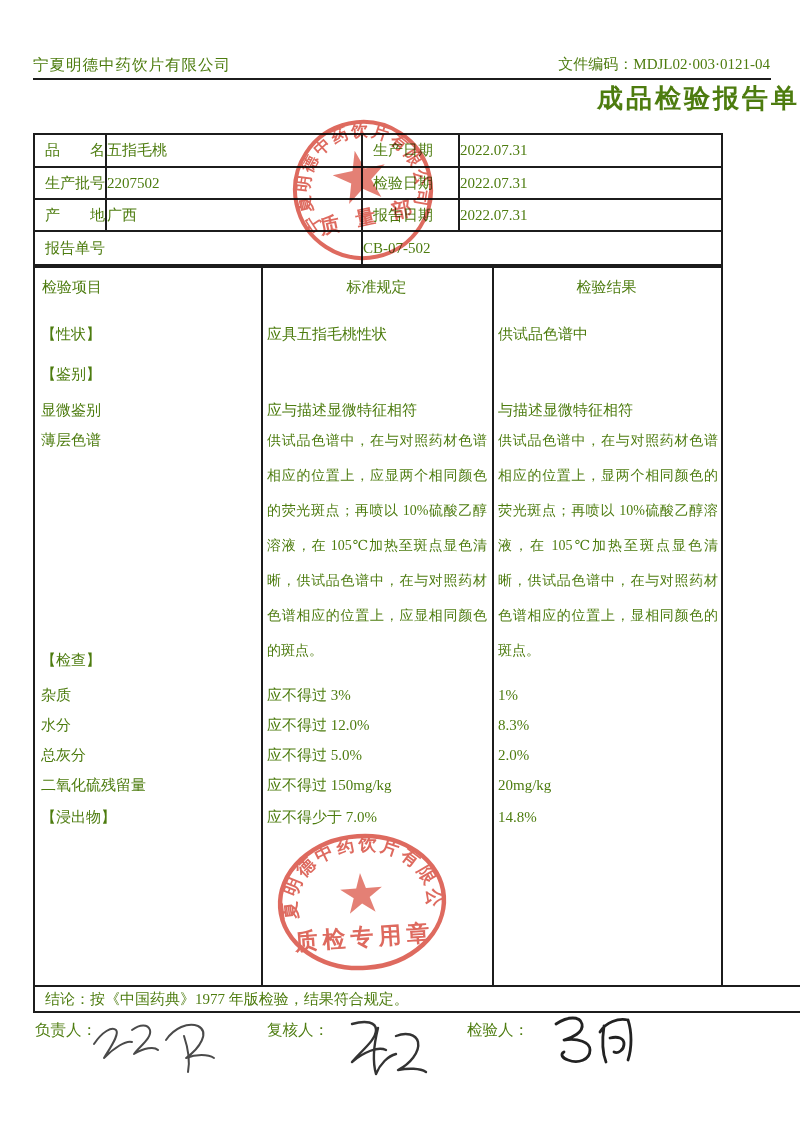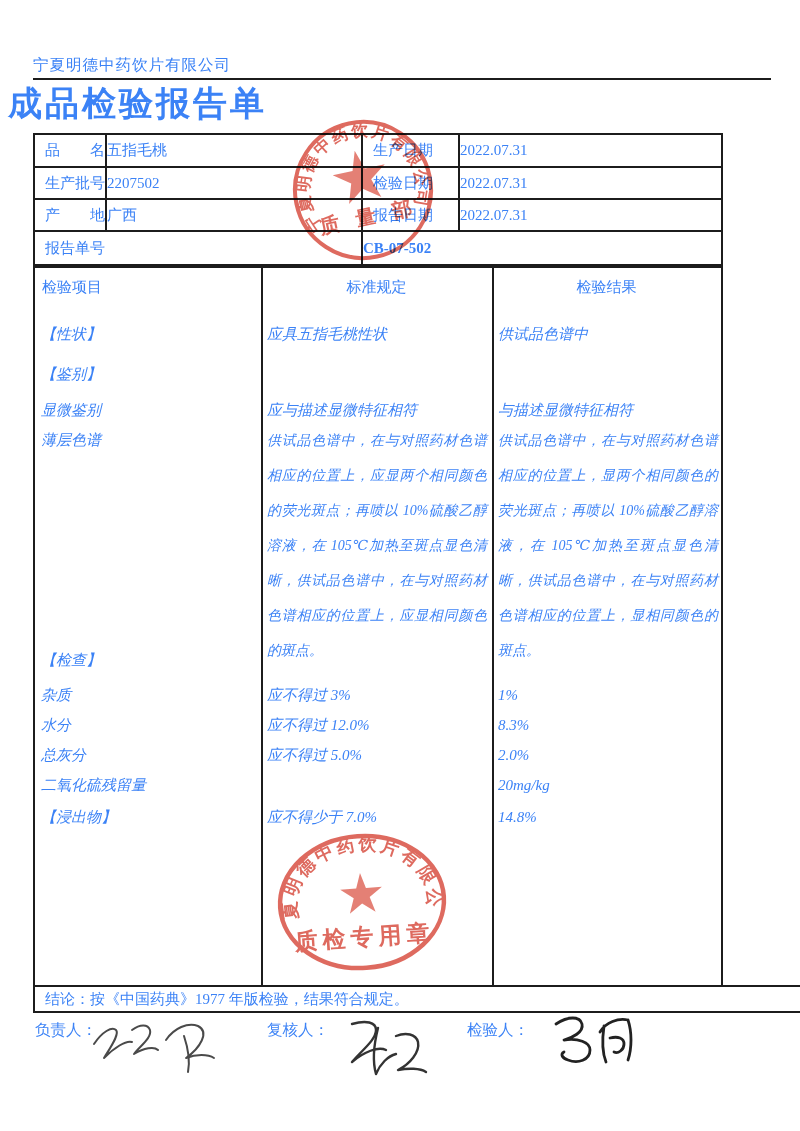--- a/index.html
+++ b/index.html
@@ -1,52 +1,52 @@
 <!DOCTYPE html>
 <html><head>
 <meta charset="utf-8">
 <style>
   html,body{margin:0;padding:0;background:#e8e8e8;}
   .page{
     position:relative;width:800px;height:1131px;background:#ffffff;
-    font-family:"Liberation Serif","DejaVu Serif",serif;color:#3b82f6;
+    font-family:"Liberation Serif","DejaVu Serif",serif;color:#4d7c0f;
     overflow:hidden;margin:0 auto;
   }
   
   .company{position:absolute;left:33px;top:55px;font-size:15.5px;letter-spacing:1px;}
   .doccode{position:absolute;right:30px;top:55px;font-size:15px;}
   .header-rule{position:absolute;left:33px;top:78px;width:738px;height:2px;background:#1c1c1c;}
-  .title{position:absolute;left:0;right:0;top:81px;text-align:left;
-         font-size:34px;font-weight:700;letter-spacing:3px;padding-left:8px;}
+  .title{position:absolute;left:0;right:0;top:81px;text-align:right;
+         font-size:26px;font-weight:700;letter-spacing:3px;padding-left:8px;}
   
   .info-table{
     position:absolute;left:33px;top:133px;width:690px;height:133px;
     border:2px solid #1c1c1c;box-sizing:border-box;
     display:grid;grid-template-columns:72px 256px 97px 1fr;
     grid-template-rows:33px 32px 32px 32px;font-size:15px;
   }
   .ic{border-right:2px solid #1c1c1c;border-bottom:2px solid #1c1c1c;
       display:flex;align-items:center;padding-left:0;box-sizing:border-box;
       white-space:nowrap;overflow:visible;}
   .ic.lab{padding-left:10px;}
   .nr{border-right:none!important;}
   .nb{border-bottom:none!important;}
   .span12{grid-column:1/3;}
-  .span34{grid-column:3/5;font-weight:bold;}
+  .span34{grid-column:3/5;}
   
   .main-table{
     position:absolute;left:33px;top:266px;width:690px;height:721px;
     border:2px solid #1c1c1c;box-sizing:border-box;font-size:15px;
   }
   .vline{position:absolute;top:0;bottom:0;width:2px;background:#1c1c1c;}
   .th{position:absolute;top:10px;text-underline-offset:4px;}
   .th-item{left:7px;}
   .th-std{left:226px;width:231px;text-align:center;}
   .th-result{left:457px;width:229px;text-align:center;}
-  .cell{position:absolute;line-height:20px;white-space:nowrap;font-style:italic;}
+  .cell{position:absolute;line-height:20px;white-space:nowrap;}
   .c-item{left:6px;}
   .c-std{left:232px;width:220px;}
   .c-result{left:463px;width:220px;}
   .para{white-space:normal;line-height:35px;text-align:justify;font-size:14px;}
   
   .conclusion{
     position:absolute;left:33px;top:985px;width:782px;height:28px;
     border:2px solid #1c1c1c;box-sizing:border-box;font-size:15px;
     display:flex;align-items:center;padding-left:10px;
   }
@@ -57,20 +57,21 @@
   
   .stamp{position:absolute;mix-blend-mode:multiply;opacity:.85;}
   .stamp text{font-family:"Liberation Serif","DejaVu Serif",serif;font-weight:700;}
 </style>
 </head>
 <body>
 
 <div class="page">
 
   <div class="company">宁夏明德中药饮片有限公司</div>
+  <div class="doccode">文件编码：MDJL02·003·0121-04</div>
   <div class="header-rule"></div>
   <div class="title">成品检验报告单</div>
 
   <div class="info-table">
     <div class="ic lab">品　　名</div>
     <div class="ic">五指毛桃</div>
     <div class="ic lab">生产日期</div>
     <div class="ic nr">2022.07.31</div>
 
     <div class="ic lab">生产批号</div>
@@ -117,20 +118,21 @@
 
     <div class="cell c-item" style="top:447px">水分</div>
     <div class="cell c-std" style="top:447px">应不得过 12.0%</div>
     <div class="cell c-result" style="top:447px">8.3%</div>
 
     <div class="cell c-item" style="top:477px">总灰分</div>
     <div class="cell c-std" style="top:477px">应不得过 5.0%</div>
     <div class="cell c-result" style="top:477px">2.0%</div>
 
     <div class="cell c-item" style="top:507px">二氧化硫残留量</div>
+    <div class="cell c-std" style="top:507px">应不得过 150mg/kg</div>
     <div class="cell c-result" style="top:507px">20mg/kg</div>
 
     <div class="cell c-item" style="top:539px">【浸出物】</div>
     <div class="cell c-std" style="top:539px">应不得少于 7.0%</div>
     <div class="cell c-result" style="top:539px">14.8%</div>
   </div>
 
   <div class="conclusion">结论：按《中国药典》1977 年版检验，结果符合规定。</div>
 
   <div class="sig-label" style="left:35px">负责人：</div>

